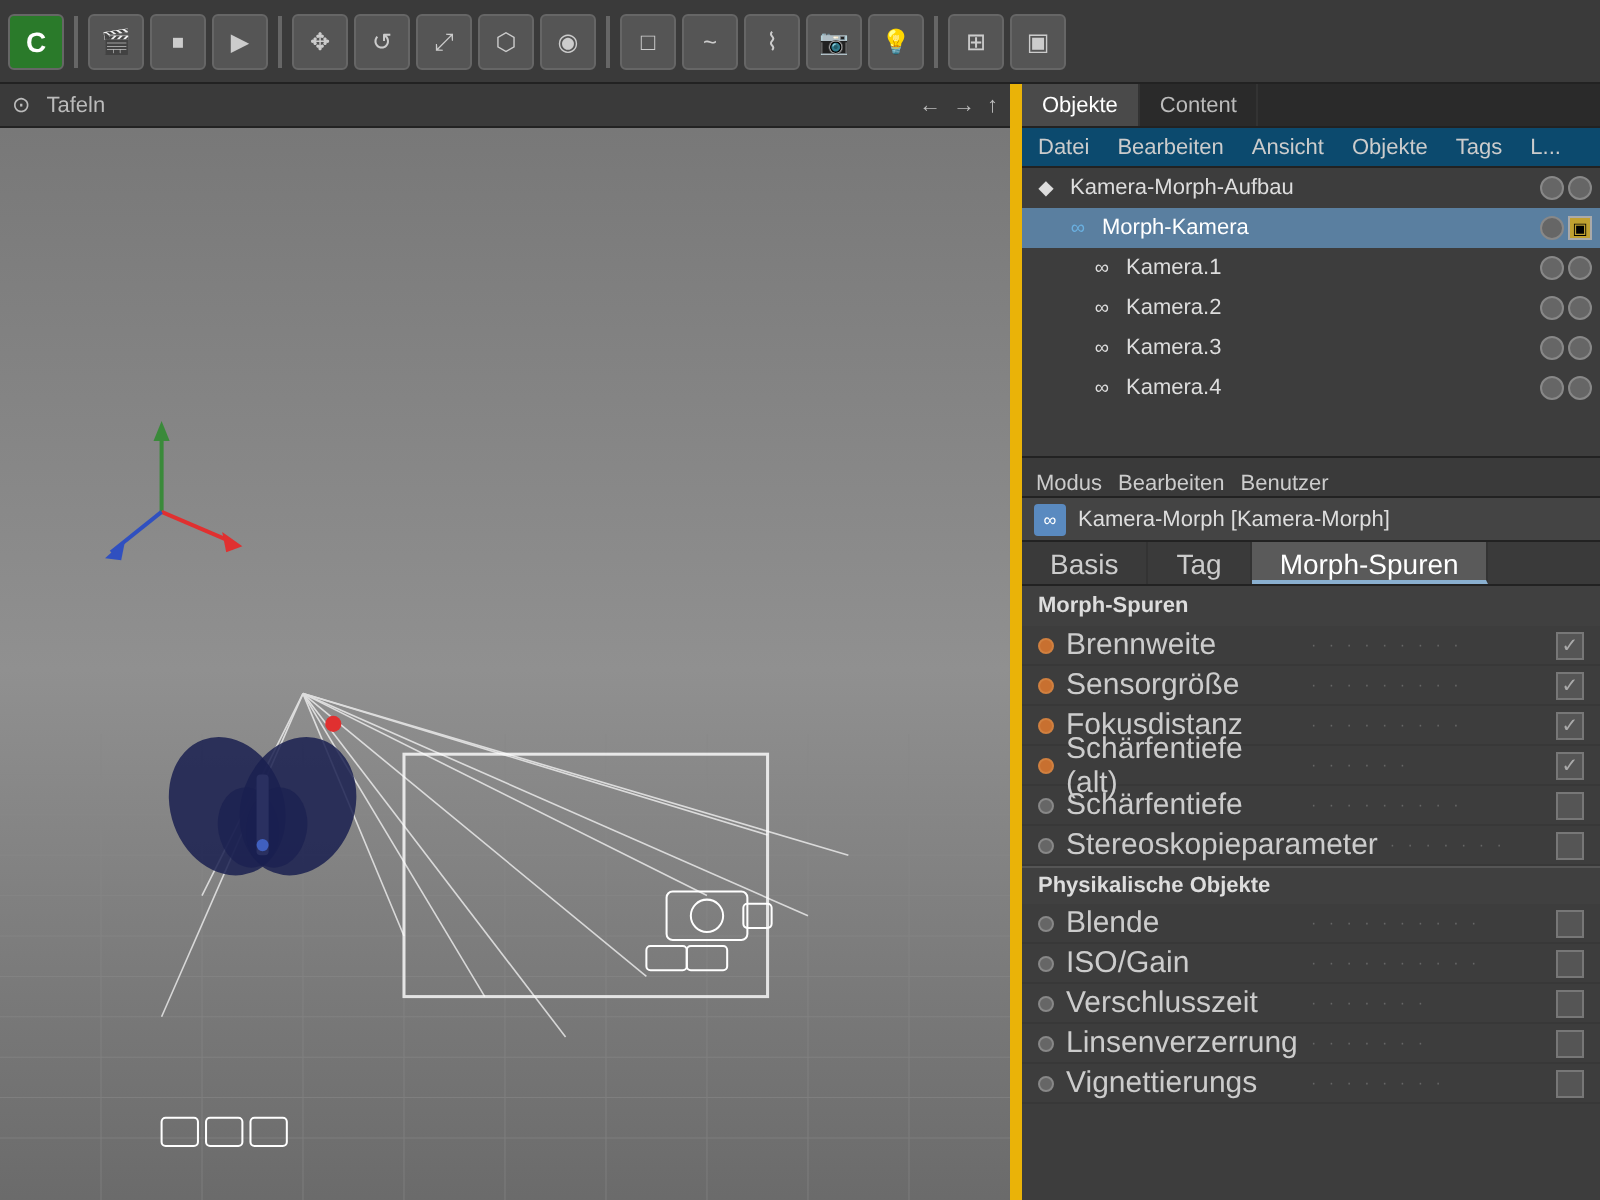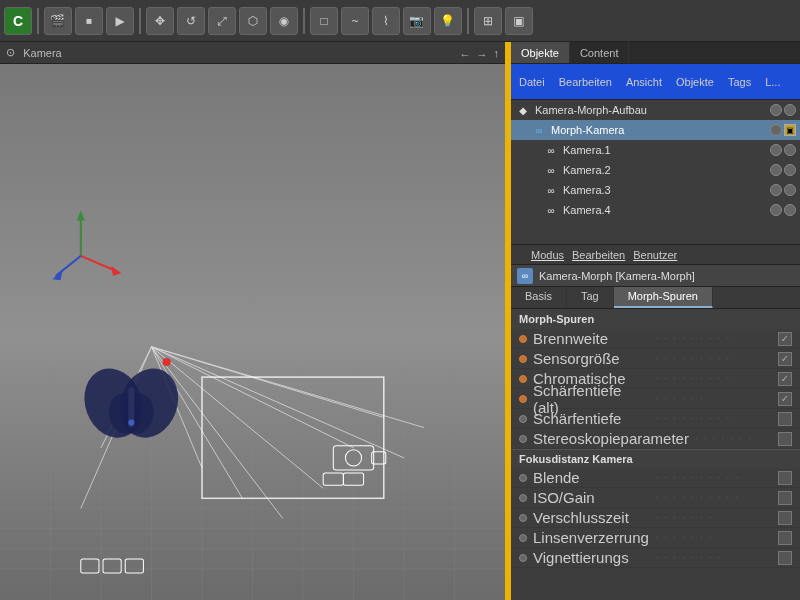--- a/index.html
+++ b/index.html
@@ -95,23 +95,23 @@
       display: flex; align-items: center;
     }
     .panel-top-tab.active {
       background: #4a4a4a;
       color: #fff;
     }
 
     
     #panel-menu {
       display: flex;
-      background: #1d4ed8;
-      border-bottom: 1px solid #222;
-      height: 36px;
+      background: #0c4a6e;
+      border-bottom: 1px solid #222;
+      height: 20px;
       align-items: center;
       padding: 0 4px;
       gap: 6px;
     }
     .panel-menu-item {
       font-size: 11px;
       color: #ccc;
       cursor: pointer;
       padding: 1px 4px;
     }
@@ -160,25 +160,24 @@
       border-right: 1px solid #333;
     }
     .attr-tab.active {
       background: #4a6a8a;
       color: #fff;
     }
     #attr-menu {
       display: flex;
       background: #3a3a3a;
       height: 20px;
-      align-items: center;
-      padding: 0 20px;
+      align-items: flex-end;
+      padding: 0 7px;
       gap: 8px;
       border-bottom: 1px solid #222;
-      text-decoration: underline;
     }
     .attr-menu-item { font-size: 11px; color: #ccc; cursor: pointer; }
 
     #attr-object-header {
       height: 22px;
       background: #444;
       display: flex;
       align-items: center;
       padding: 0 6px;
       gap: 6px;
@@ -189,21 +188,21 @@
     .attr-obj-icon { width: 16px; height: 16px; background: #5a8ac0; border-radius: 2px; display: flex; align-items: center; justify-content: center; font-size: 9px; color: #fff; }
 
     #attr-sub-tabs {
       display: flex;
       background: #3a3a3a;
       border-bottom: 1px solid #222;
       height: 22px;
     }
     .attr-sub-tab {
       padding: 3px 14px;
-      font-size: 11px;
+      font-size: 14px;
       color: #ccc;
       cursor: pointer;
       border-right: 1px solid #333;
     }
     .attr-sub-tab.active {
       background: #5a5a5a;
       color: #fff;
       border-bottom: 2px solid #8ab0d0;
     }
 
@@ -269,21 +268,21 @@
   <div class="toolbar-separator"></div>
   <div class="toolbar-icon">⊞</div>
   <div class="toolbar-icon">▣</div>
 </div>
 
 <div id="main-area">
 
   <div id="viewport">
     <div id="viewport-header">
       <span>⊙</span>
-      <span>Kamera</span>
+      <span>Tafeln</span>
       <span style="margin-left:auto; display:flex; gap:6px;">
         <span>←</span>
         <span>→</span>
         <span>↑</span>
       </span>
     </div>
     <div id="viewport-canvas">
 
       <svg class="viewport-grid" viewBox="0 0 500 536">
 
@@ -481,21 +480,21 @@
           <div class="attr-check checked"></div>
         </div>
         <div class="attr-row">
           <div class="attr-bullet orange"></div>
           <span class="attr-name">Sensorgröße</span>
           <span class="attr-dots">· · · · · · · · ·</span>
           <div class="attr-check checked"></div>
         </div>
         <div class="attr-row">
           <div class="attr-bullet orange"></div>
-          <span class="attr-name">Chromatische</span>
+          <span class="attr-name">Fokusdistanz</span>
           <span class="attr-dots">· · · · · · · · ·</span>
           <div class="attr-check checked"></div>
         </div>
         <div class="attr-row">
           <div class="attr-bullet orange"></div>
           <span class="attr-name">Schärfentiefe (alt)</span>
           <span class="attr-dots">· · · · · ·</span>
           <div class="attr-check checked"></div>
         </div>
         <div class="attr-row">
@@ -504,21 +503,21 @@
           <span class="attr-dots">· · · · · · · · ·</span>
           <div class="attr-check"></div>
         </div>
         <div class="attr-row">
           <div class="attr-bullet gray"></div>
           <span class="attr-name">Stereoskopieparameter</span>
           <span class="attr-dots">· · · · · · ·</span>
           <div class="attr-check"></div>
         </div>
 
-        <div class="attr-section-header">Fokusdistanz Kamera</div>
+        <div class="attr-section-header">Physikalische Objekte</div>
         <div class="attr-row">
           <div class="attr-bullet gray"></div>
           <span class="attr-name">Blende</span>
           <span class="attr-dots">· · · · · · · · · ·</span>
           <div class="attr-check"></div>
         </div>
         <div class="attr-row">
           <div class="attr-bullet gray"></div>
           <span class="attr-name">ISO/Gain</span>
           <span class="attr-dots">· · · · · · · · · ·</span>

